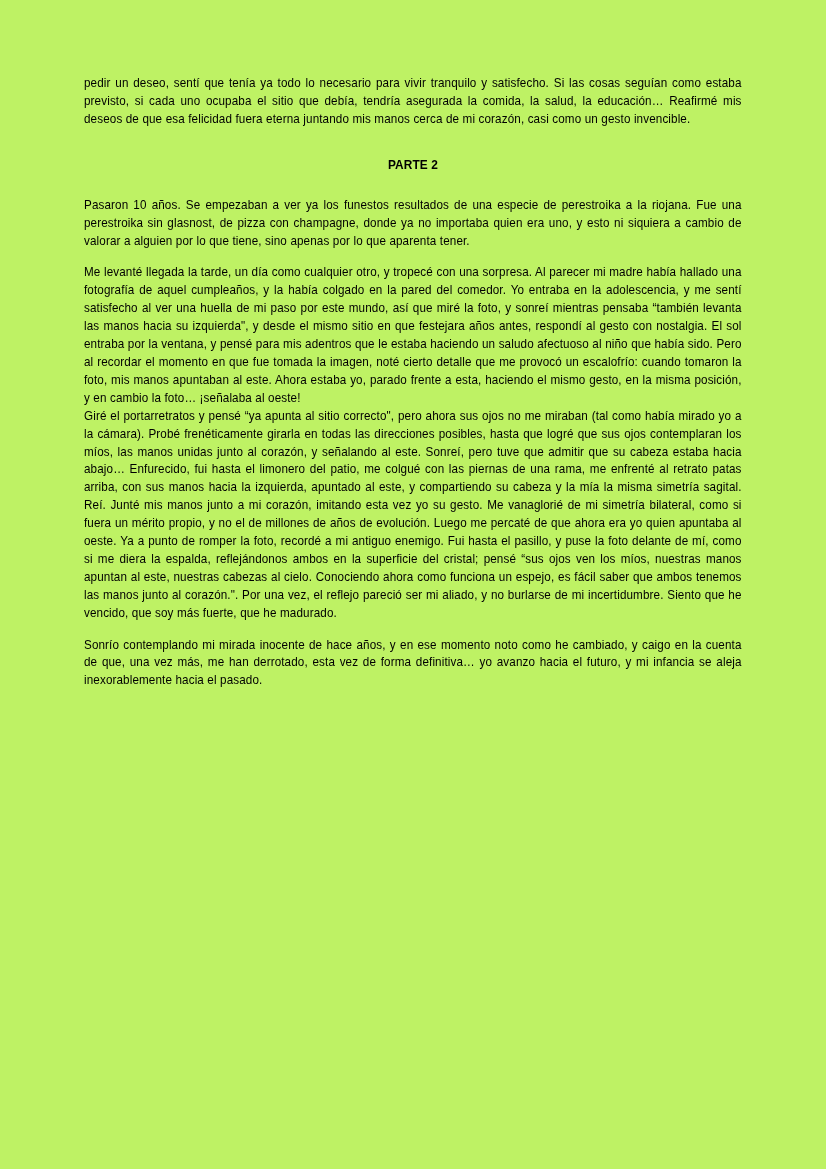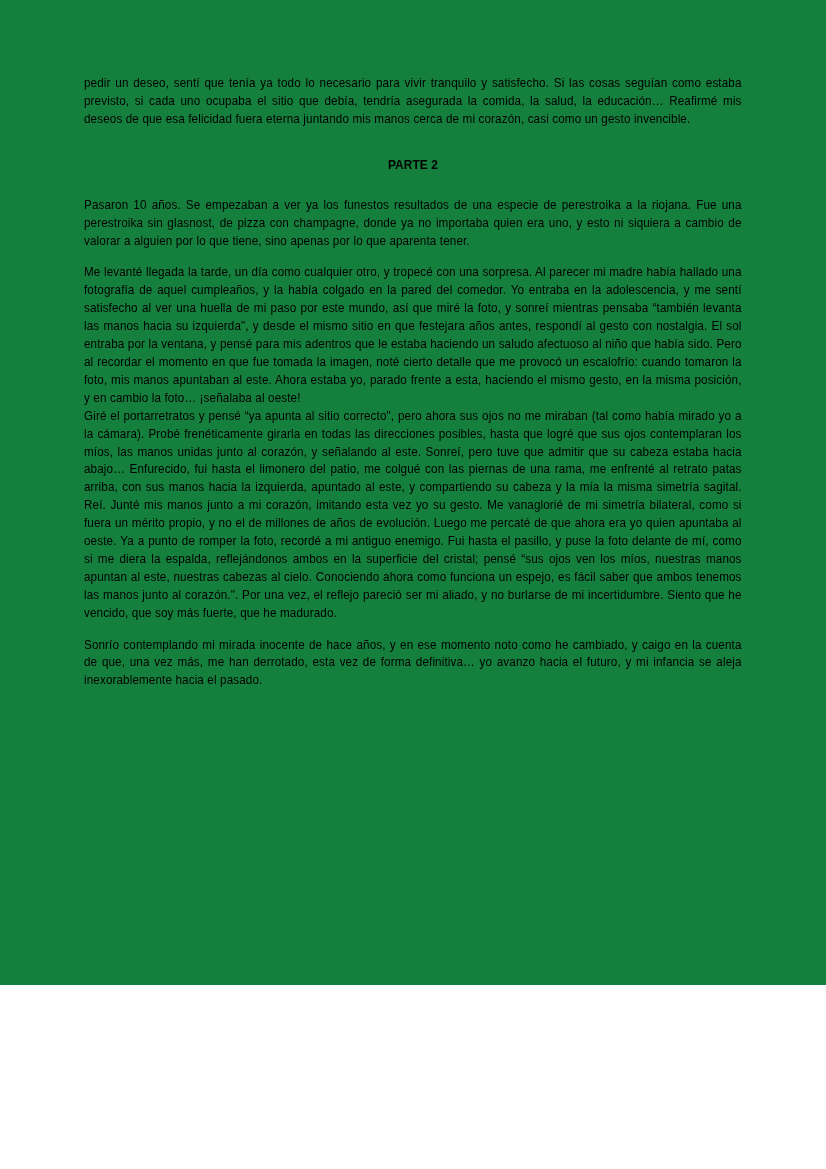--- a/index.html
+++ b/index.html
@@ -11,22 +11,22 @@
     width: 826px;
     height: 1169px;
     overflow: hidden;
     font-family: "Liberation Sans", "DejaVu Sans", sans-serif;
     color: #000000;
     -webkit-font-smoothing: antialiased;
   }
   .page {
     position: relative;
     width: 826px;
-    height: 985px;
-    background: #15803d;
+    height: 1169px;
+    background: #bef264;
     box-sizing: border-box;
   }
   .content {
     position: absolute;
     left: 84px;
     top: 74px;
     width: 658px;
   }
   p.body-para {
     margin: 0 0 14px 0;

